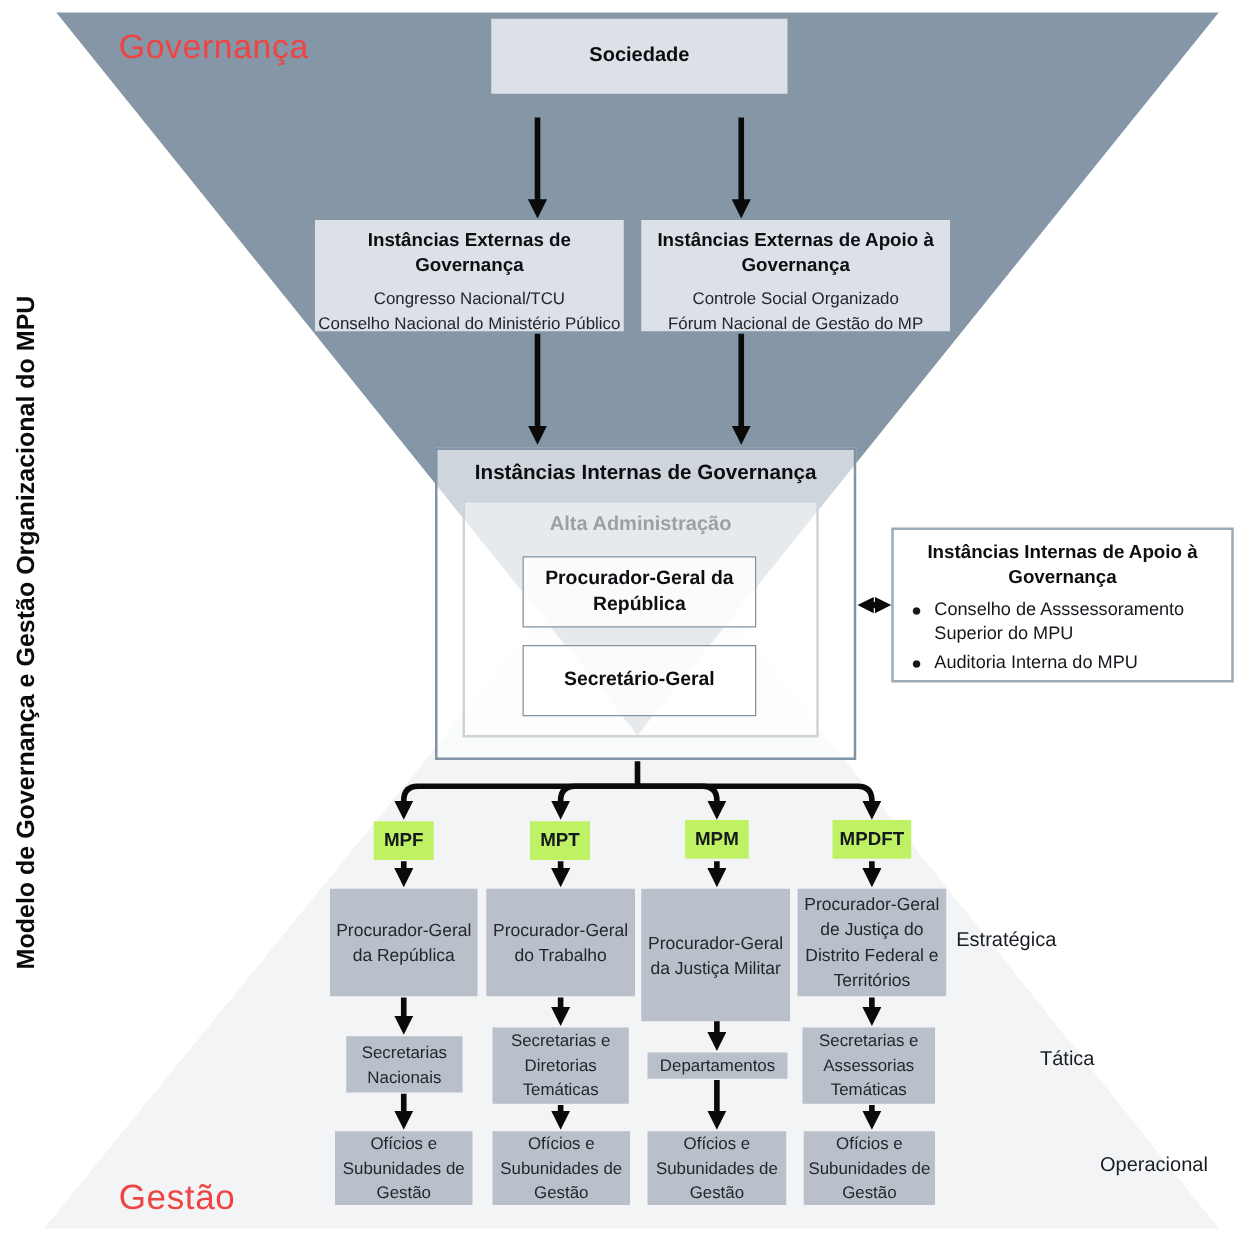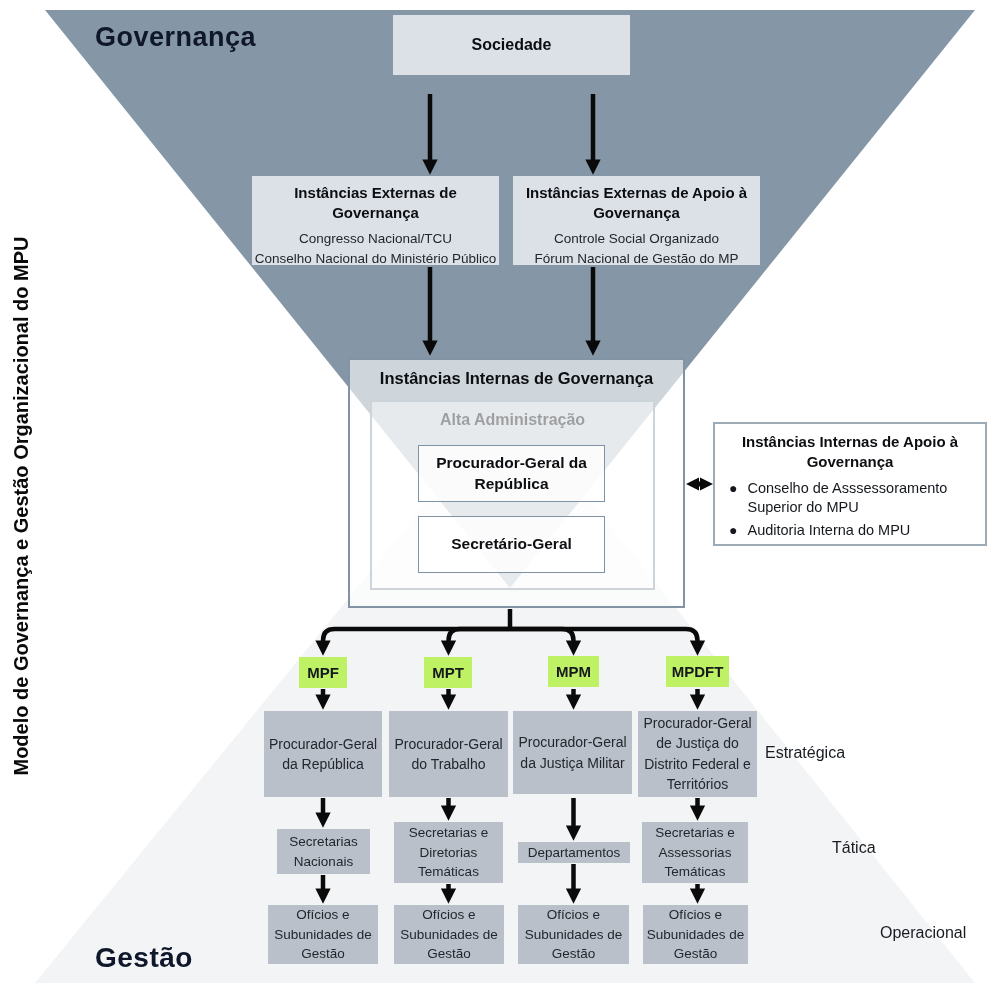--- a/index.html
+++ b/index.html
@@ -2,21 +2,21 @@
 <html><head>
 <meta charset="utf-8">
 <style>
   html,body{margin:0;padding:0;background:#fff;}
   #canvas{
     position:relative;width:1000px;height:1000px;background:#ffffff;overflow:hidden;
     font-family:"Liberation Sans","DejaVu Sans",sans-serif;color:#15191e;
   }
   #bg{position:absolute;left:0;top:0;z-index:0;}
   .abs{position:absolute;z-index:2;box-sizing:border-box;}
-  .heading{font-weight:bold;color:#0f172a;letter-spacing:0.5px;}
+  .heading{font-weight:normal;color:#ef4444;letter-spacing:0.5px;}
   .side-title{
     font-weight:bold;font-size:20px;color:#0a0a0a;text-align:center;
     transform:rotate(-90deg);transform-origin:center;white-space:nowrap;
   }
   .box{display:flex;align-items:center;justify-content:center;text-align:center;}
   .lightbox{background:#dce1e7;}
   .graybox{background:#b9c0ca;color:#23272d;font-size:13.5px;line-height:1.45;}
   .codebox{background:#bef264;color:#15191d;font-weight:bold;font-size:15px;}
   .ext-title{font-weight:bold;font-size:15px;line-height:1.35;color:#0c0e11;padding:0 2px;}
   .ext-sub{font-size:13.5px;line-height:1.55;color:#22262c;margin-top:5px;}
@@ -127,21 +127,21 @@
     </div>
   </div>
 
   <div class="abs box codebox" style="left:299px;top:657px;width:48px;height:31px;">MPF</div>
   <div class="abs box codebox" style="left:424px;top:657px;width:48px;height:31px;">MPT</div>
   <div class="abs box codebox" style="left:548px;top:656px;width:51px;height:31px;">MPM</div>
   <div class="abs box codebox" style="left:666px;top:656px;width:63px;height:31px;">MPDFT</div>
 
   <div class="abs box graybox" style="left:264px;top:711px;width:118px;height:86px;font-size:14px;">Procurador-Geral da República</div>
   <div class="abs box graybox" style="left:389px;top:711px;width:119px;height:86px;font-size:14px;">Procurador-Geral do Trabalho</div>
-  <div class="abs box graybox" style="left:513px;top:711px;width:119px;height:83px;font-size:14px;">Procurador-Geral da Justiça Militar</div>
+  <div class="abs box graybox" style="left:513px;top:711px;width:119px;height:106px;font-size:14px;">Procurador-Geral da Justiça Militar</div>
   <div class="abs box graybox" style="left:638px;top:711px;width:119px;height:86px;font-size:14px;align-items:flex-start;padding-top:2px;">Procurador-Geral de Justiça do Distrito Federal e Territórios</div>
 
   <div class="abs box graybox" style="left:277px;top:829px;width:93px;height:45px;">Secretarias Nacionais</div>
   <div class="abs box graybox" style="left:394px;top:822px;width:109px;height:61px;">Secretarias e Diretorias Temáticas</div>
   <div class="abs box graybox" style="left:518px;top:842px;width:112px;height:21px;">Departamentos</div>
   <div class="abs box graybox" style="left:642px;top:822px;width:106px;height:61px;">Secretarias e Assessorias Temáticas</div>
 
   <div class="abs box graybox" style="left:268px;top:905px;width:110px;height:59px;">Ofícios e Subunidades de Gestão</div>
   <div class="abs box graybox" style="left:394px;top:905px;width:110px;height:59px;">Ofícios e Subunidades de Gestão</div>
   <div class="abs box graybox" style="left:518px;top:905px;width:111px;height:59px;">Ofícios e Subunidades de Gestão</div>

